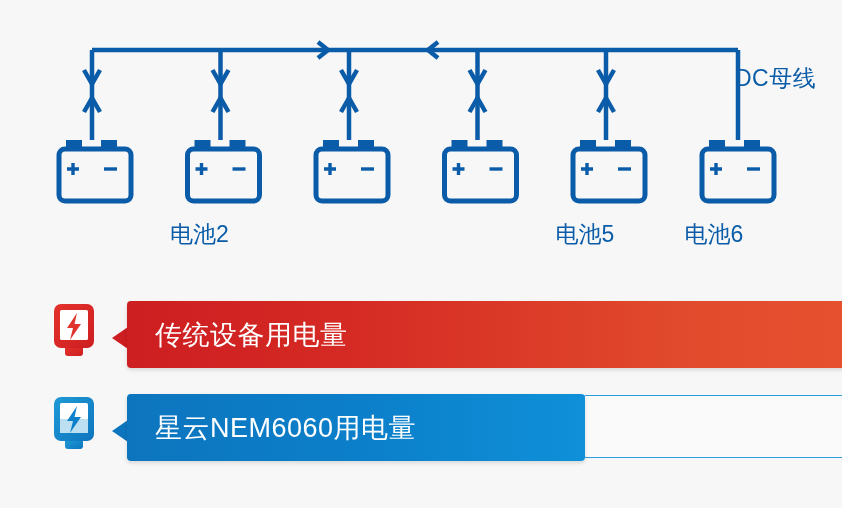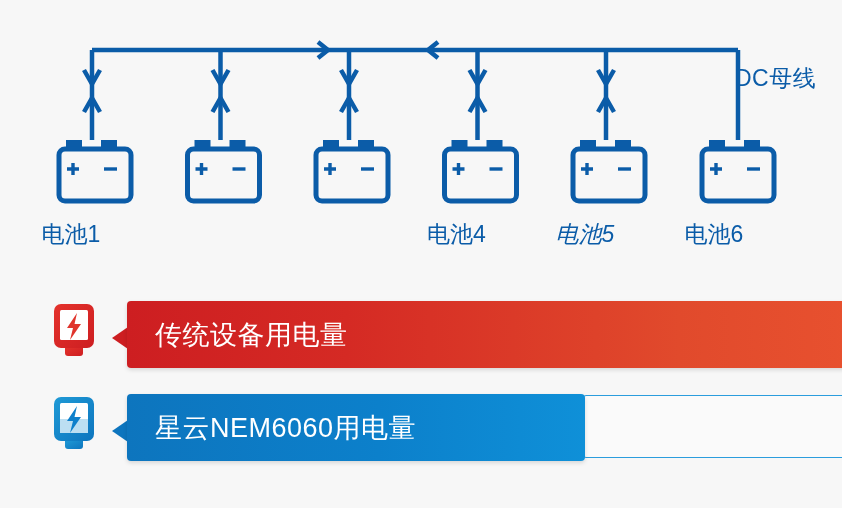--- a/index.html
+++ b/index.html
@@ -185,23 +185,22 @@
           <rect x="720" y="128" width="16" height="9" fill="#0b5ca8"></rect>
           <rect x="678" y="137" width="72" height="52" rx="6" ry="6" fill="none" stroke="#0b5ca8" stroke-width="5"></rect>
           <path d="M686 157 h12 M692 151 v12" stroke="#0b5ca8" stroke-width="3.4" fill="none"></path>
           <path d="M723 157 h13" stroke="#0b5ca8" stroke-width="3.4" fill="none"></path>
         </g>
       </g>
     </svg>
 
     <div class="bus-label">DC母线</div>
 
-    <div class="batt-label" style="left:16px;top:207px;">电池1</div>
-    <div class="batt-label" style="left:401.5px;top:207px;">电池4</div>
-    <div class="batt-label" style="left:530px;top:207px;font-style:italic;">电池5</div>
+    <div class="batt-label" style="left:144.5px;top:207px;">电池2</div>
+    <div class="batt-label" style="left:530px;top:207px;">电池5</div>
     <div class="batt-label" style="left:659px;top:207px;">电池6</div>
   </div>
 
   <div class="bars">
 
     <div class="row red">
       <div class="icon">
         <svg width="52" height="60" viewBox="0 0 52 60" xmlns="http://www.w3.org/2000/svg">
           <defs>
             <linearGradient id="gr" x1="0" y1="0" x2="1" y2="1">

